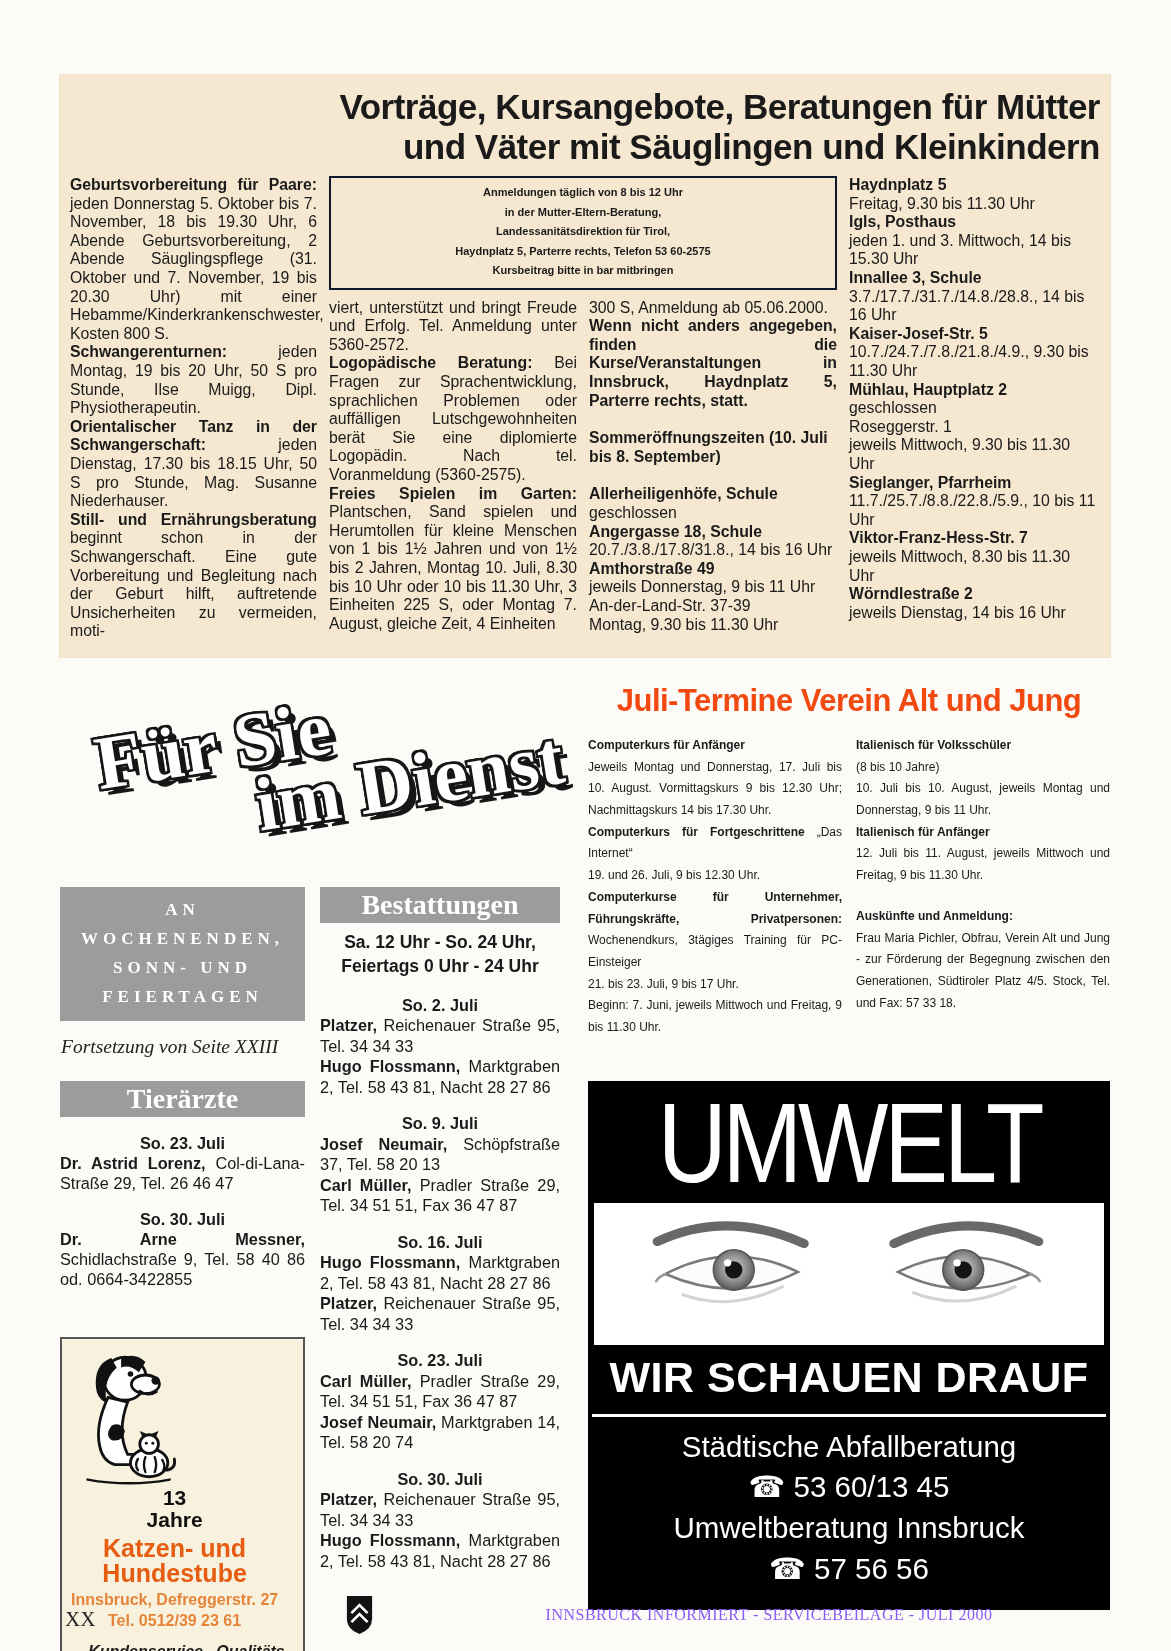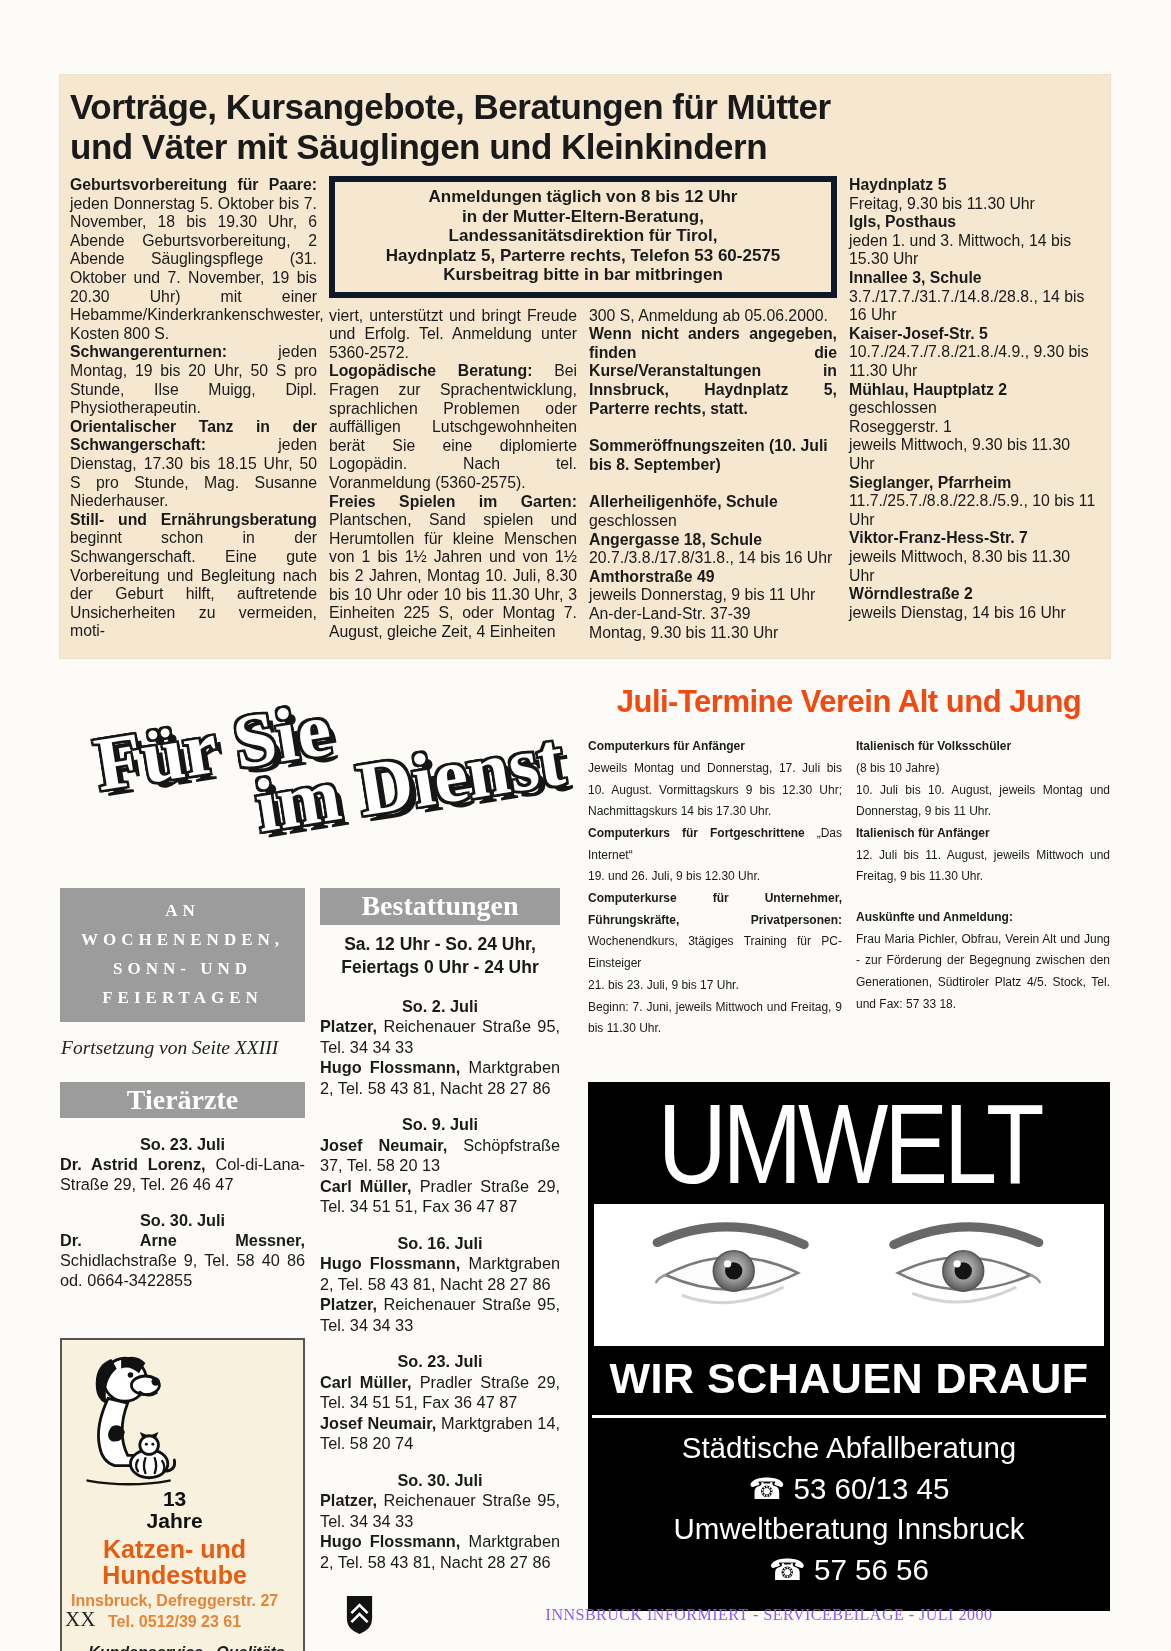--- a/index.html
+++ b/index.html
@@ -6,29 +6,29 @@
   body{
     width:1171px;height:1651px;position:relative;overflow:hidden;
     background:#fcfbf7;color:#1a1a1a;
     font-family:"Liberation Sans",sans-serif;
   }
   .content{position:absolute;left:60px;top:75px;width:1050px;}
 
   
   .top-panel{background:#f6e8d0;padding:10px 10px 16px;box-shadow:0 0 0 1px #f0e2c8;}
   .headline{
-    text-align:left;font-weight:700;font-size:35px;line-height:1.13;
+    text-align:right;font-weight:700;font-size:35px;line-height:1.13;
     letter-spacing:-0.5px;margin:2px 0 10px;
   }
   .top-cols{display:flex;gap:12px;}
   .tcol{width:247px;font-size:15.8px;line-height:18.6px;}
   .tmid{width:508px;flex:none;}
   .info-box{
-    border:6px solid #0f172a;padding:5px 4px 7px;margin-bottom:9px;
-    text-align:center;font-weight:700;font-size:17px;line-height:19.5px;
+    border:2px solid #0f172a;padding:5px 4px 7px;margin-bottom:9px;
+    text-align:center;font-weight:700;font-size:11px;line-height:19.5px;
   }
   .tmid-cols{display:flex;gap:12px;}
   .tmid-cols .tcol{width:248px;}
 
   
   .p{margin:0;}
   .just{text-align:justify;}
   .bold{font-weight:700;}
   .gap{margin-top:19px;}
   .date{font-weight:700;text-align:center;margin-top:16px;}

